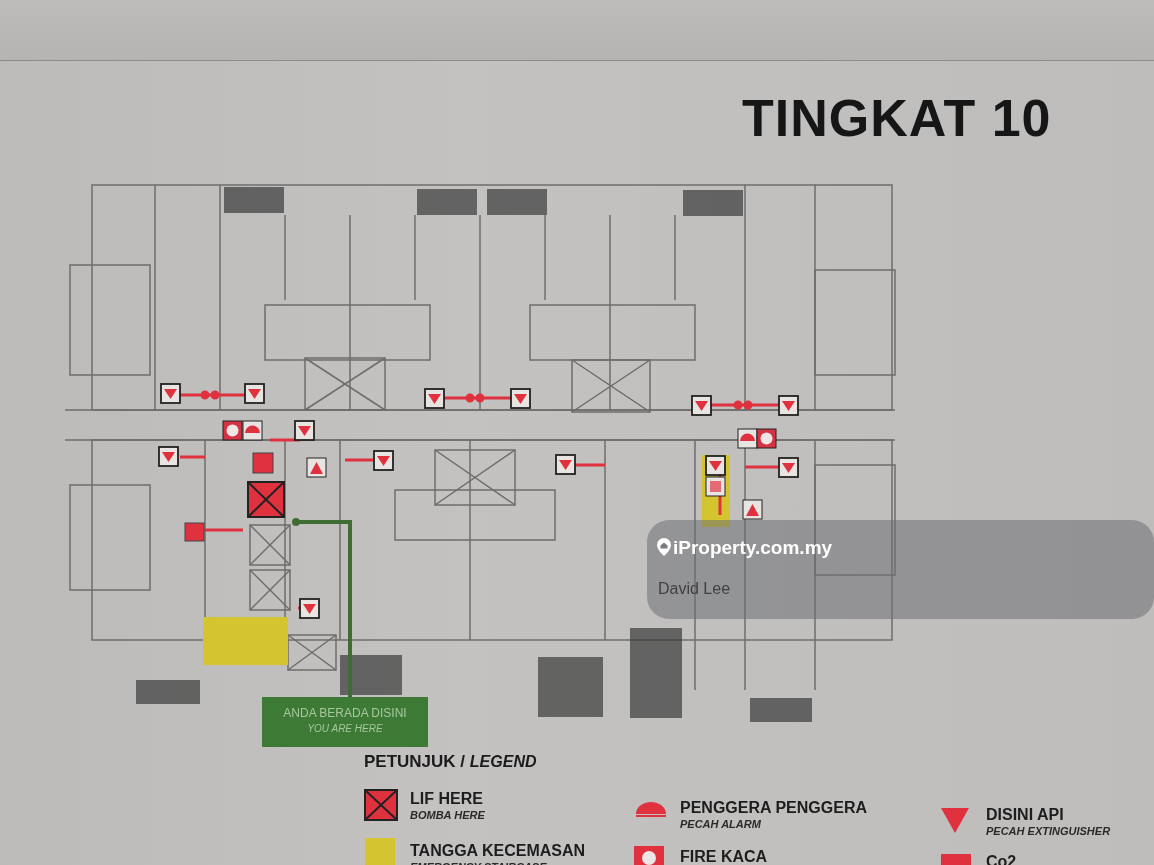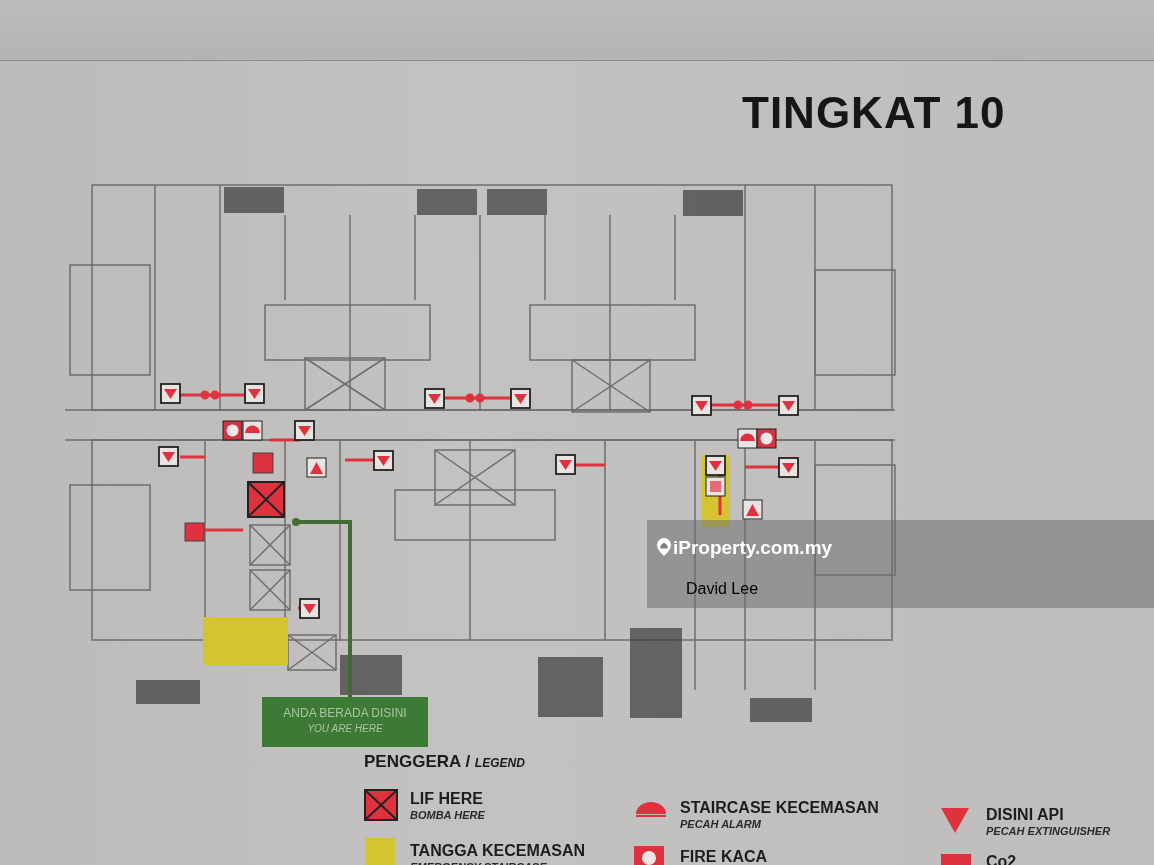--- a/index.html
+++ b/index.html
@@ -3,36 +3,36 @@
 <meta charset="utf-8">
 <style>
   html,body{margin:0;padding:0;}
   body{width:1154px;height:865px;overflow:hidden;position:relative;
        background:#b9b7b6;font-family:"Liberation Sans",sans-serif;}
   .wall{position:absolute;left:0;top:0;width:1154px;height:62px;
         background:linear-gradient(180deg,#bebcbb 0%,#b6b4b3 100%);}
   .sign{position:absolute;left:0;top:60px;width:1154px;height:805px;
         background:linear-gradient(90deg,#bdbbba 0%,#c4c2c1 40%,#bfbdbc 100%);
         border-top:1px solid #8e8c8b;}
-  .title{position:absolute;left:742px;top:88px;font-size:44px;font-weight:bold;
+  .title{position:absolute;left:742px;top:88px;font-size:52px;font-weight:bold;
          color:#161616;letter-spacing:1px;}
   svg.plan{position:absolute;left:0;top:0;}
   .here{position:absolute;left:262px;top:697px;width:166px;height:50px;background:#3c7a35;
         color:#a9c6a0;text-align:center;font-size:12px;line-height:16px;padding-top:8px;box-sizing:border-box;}
   .here .en{font-style:italic;font-size:10px;}
   .legend-title{position:absolute;left:364px;top:752px;font-size:17px;color:#1b1b1b;font-weight:bold;}
-  .legend-title i{font-size:12px;}
+  .legend-title i{font-size:16px;}
   .lg{position:absolute;}
   .lg .ic{position:absolute;left:0;top:0;}
   .lg .t1{position:absolute;left:46px;top:0;font-size:16px;font-weight:bold;color:#1d1d1d;white-space:nowrap;}
   .lg .t2{position:absolute;left:46px;top:19px;font-size:11px;font-weight:bold;font-style:italic;color:#2a2a2a;white-space:nowrap;}
-  .wm{position:absolute;left:647px;top:520px;width:507px;height:88px;background:rgba(110,112,116,0.55);}
+  .wm{position:absolute;left:647px;top:520px;width:507px;height:99px;background:rgba(110,112,116,0.55);border-radius:22px;}
   .wm .logo{position:absolute;left:10px;top:17px;font-size:19px;color:#fff;font-weight:bold;}
   .wm .pin{display:inline-block;vertical-align:-2px;margin-right:2px;}
-  .wm .agent{position:absolute;left:11px;top:60px;font-size:16px;color:#000000;margin-left:28px;}
+  .wm .agent{position:absolute;left:11px;top:60px;font-size:16px;color:#404040;}
 </style>
 </head>
 <body>
 
 <div class="wall"></div>
 <div class="sign"></div>
 
 <div class="title">TINGKAT 10</div>
 
 <svg class="plan" width="1154" height="865">
@@ -204,37 +204,37 @@
     <rect x="941" y="854" width="30" height="11" fill="#e0313f"></rect>
   </g>
 </svg>
 
 <div class="here">
   <div>ANDA BERADA DISINI</div>
   <div class="en">YOU ARE HERE</div>
 </div>
 
 <div class="legend-title">
-  <span>PENGGERA /</span>
+  <span>PETUNJUK /</span>
   <i>LEGEND</i>
 </div>
 
 <div class="lg" style="left:364px;top:790px;">
   <span class="ic"></span>
   <span class="t1">LIF HERE</span>
   <span class="t2">BOMBA HERE</span>
 </div>
 <div class="lg" style="left:364px;top:842px;">
   <span class="ic"></span>
   <span class="t1">TANGGA KECEMASAN</span>
   <span class="t2">EMERGENCY STAIRCASE</span>
 </div>
 <div class="lg" style="left:634px;top:799px;">
   <span class="ic"></span>
-  <span class="t1">STAIRCASE KECEMASAN</span>
+  <span class="t1">PENGGERA PENGGERA</span>
   <span class="t2">PECAH ALARM</span>
 </div>
 <div class="lg" style="left:634px;top:848px;">
   <span class="ic"></span>
   <span class="t1">FIRE KACA</span>
 </div>
 <div class="lg" style="left:940px;top:806px;">
   <span class="ic"></span>
   <span class="t1">DISINI API</span>
   <span class="t2">PECAH EXTINGUISHER</span>

